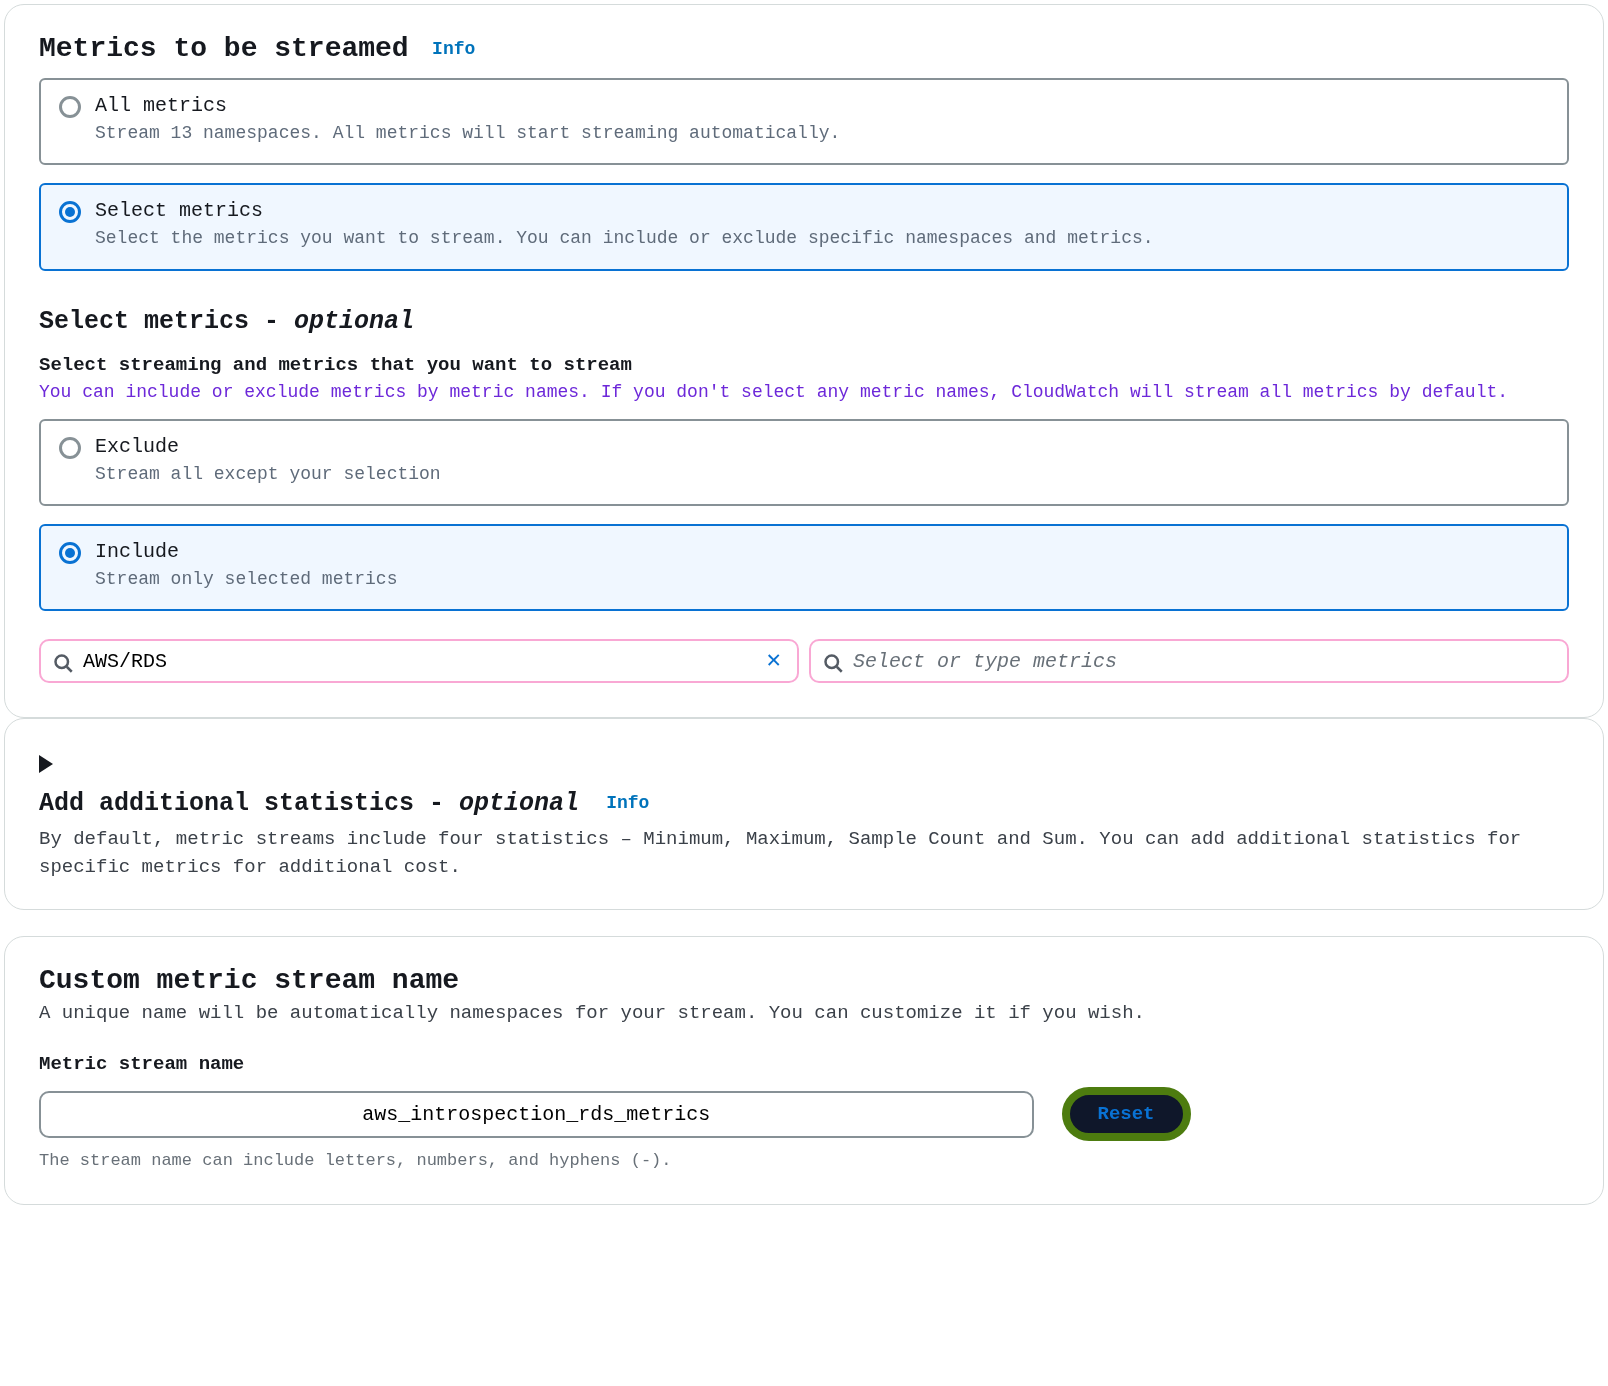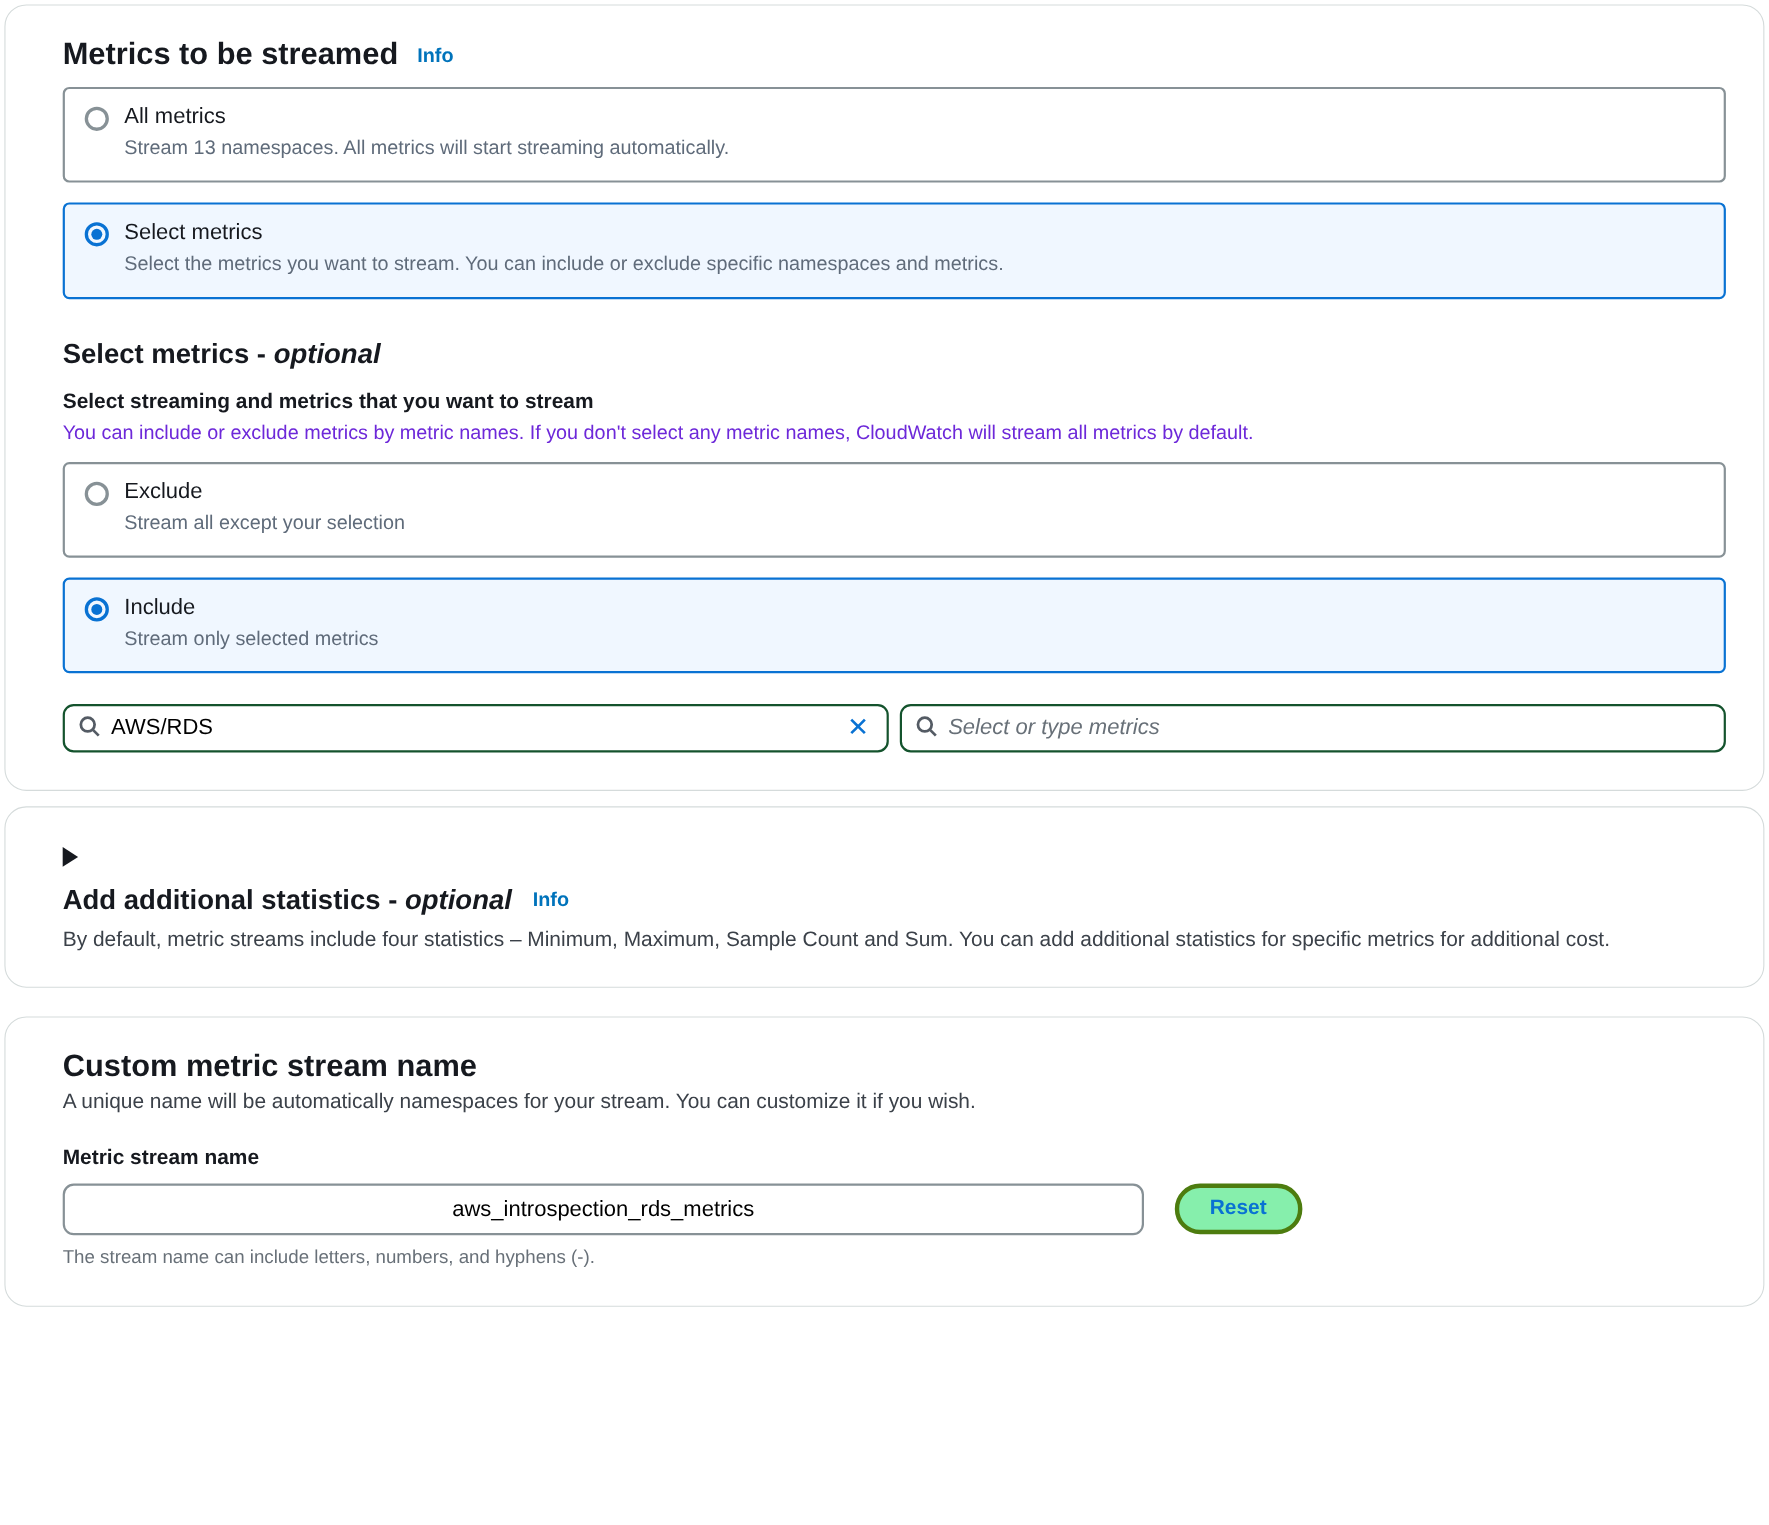--- a/index.html
+++ b/index.html
@@ -6,22 +6,22 @@
   body {
     font-family: -apple-system, BlinkMacSystemFont, "Segoe UI", Helvetica, Arial, sans-serif;
     background: #fff;
     padding: 4px;
     color: #16191f;
     font-size: 19px;
   }
   .panel {
     border: 1px solid #d5dbdb;
     border-radius: 20px;
-    padding: 28px 34px 34px 52px;
-    margin-bottom: 14px;
+    padding: 28px 34px 34px 34px;
+    font-family: Liberation Mono, monospace;
   }
   .panel.tight { padding-bottom: 28px; }
   h2 {
     font-size: 28px;
     font-weight: 700;
     display: inline;
   }
   .optional { font-style: italic; font-weight: 700; }
   .info-link {
     color: #0073bb;
@@ -88,24 +88,24 @@
     font-weight: 700;
     margin-top: 36px;
   }
   .input-row {
     display: flex;
     gap: 10px;
     margin-top: 28px;
   }
   .input-wrap {
     flex: 1;
-    border: 2px solid #14532d;
+    border: 2px solid #f9a8d4;
     border-radius: 10px;
     display: flex;
-    align-items: flex-start;
+    align-items: flex-end;
     padding: 8px 12px;
     gap: 10px;
     background: #fff;
   }
   .input-wrap input {
     flex: 1;
     border: none;
     outline: none;
     font-size: 20px;
     font-family: inherit;
@@ -156,23 +156,23 @@
     flex: 0 0 65%;
     border: 2px solid #879196;
     border-radius: 10px;
     padding: 10px 14px;
     font-size: 20px;
     font-family: inherit;
     outline: none;
     text-align: center;
   }
   .reset-btn {
-    border: 4px solid #4d7c0f;
+    border: 8px solid #4d7c0f;
     color: #0972d3;
-    background: #86efac;
+    background: #0f172a;
     border-radius: 999px;
     padding: 8px 28px;
     font-size: 19px;
     font-weight: 700;
     cursor: pointer;
     font-family: inherit;
   }
   .hint {
     color: #687078;
     font-size: 17px;

